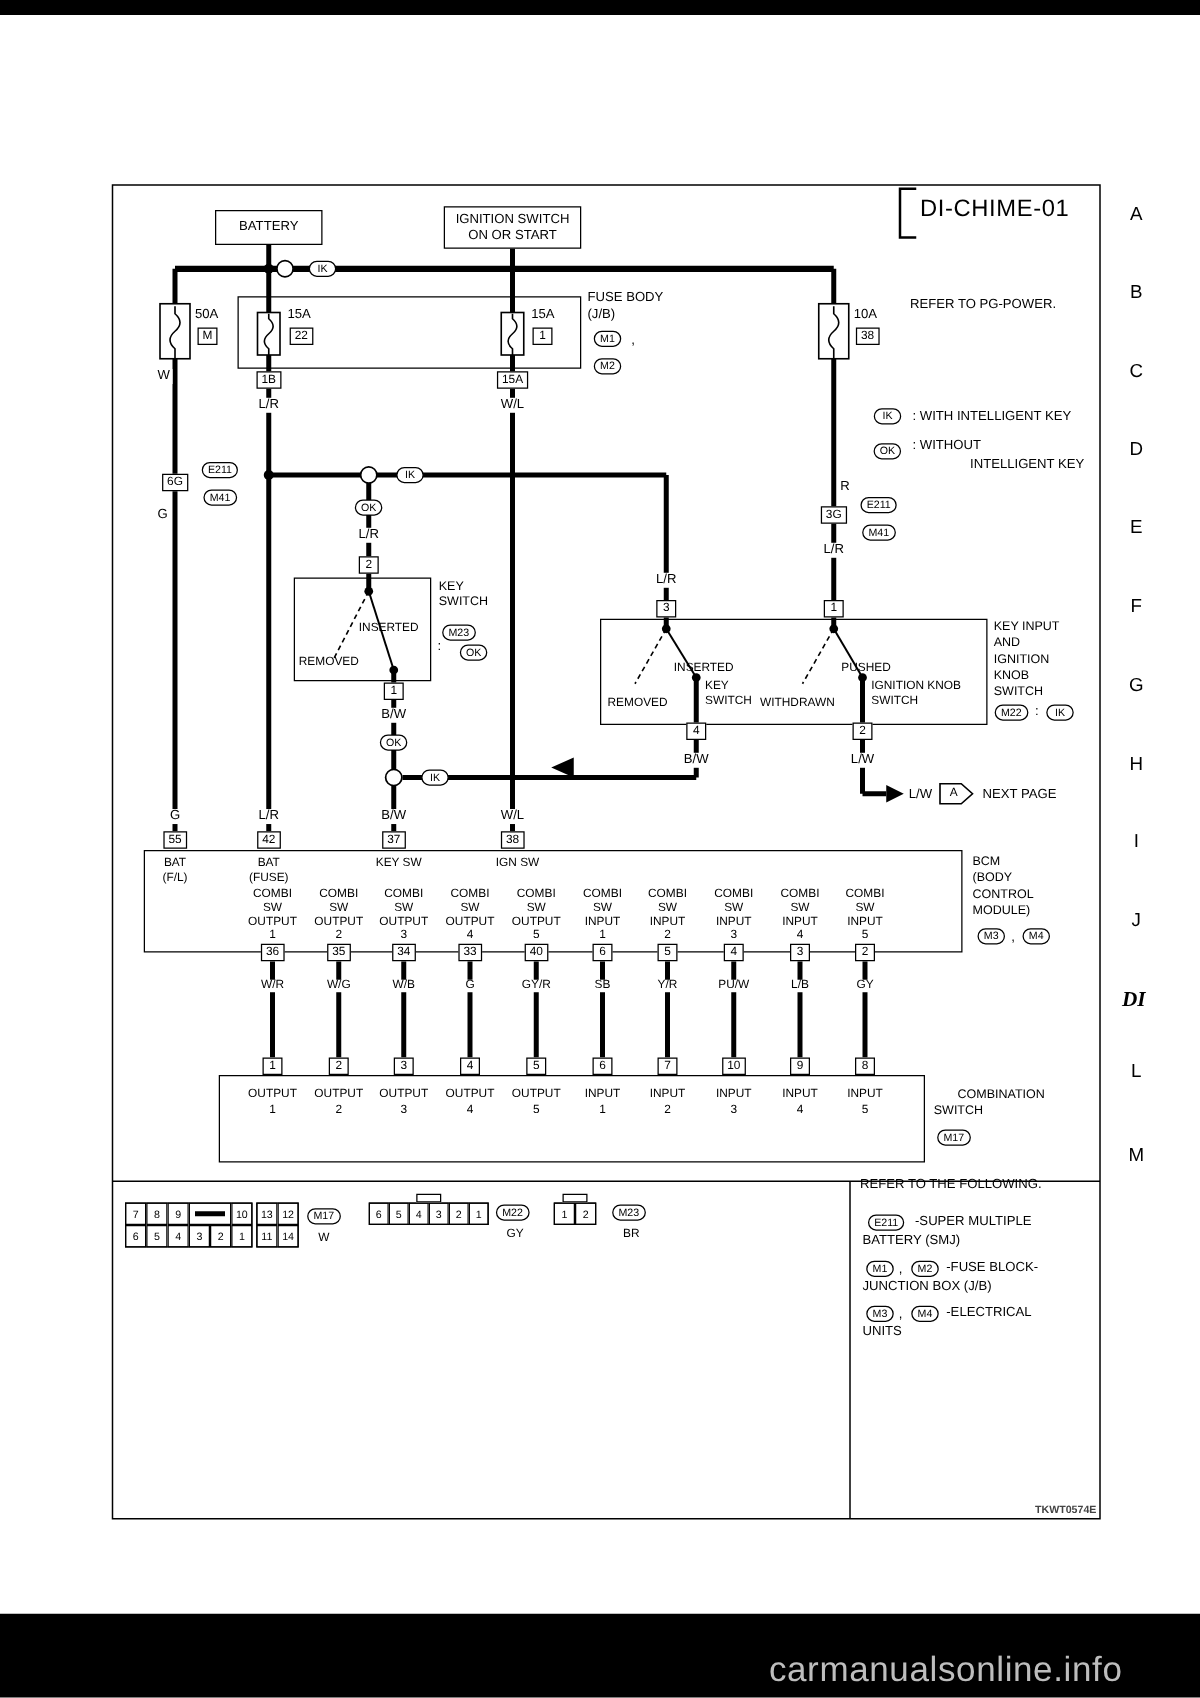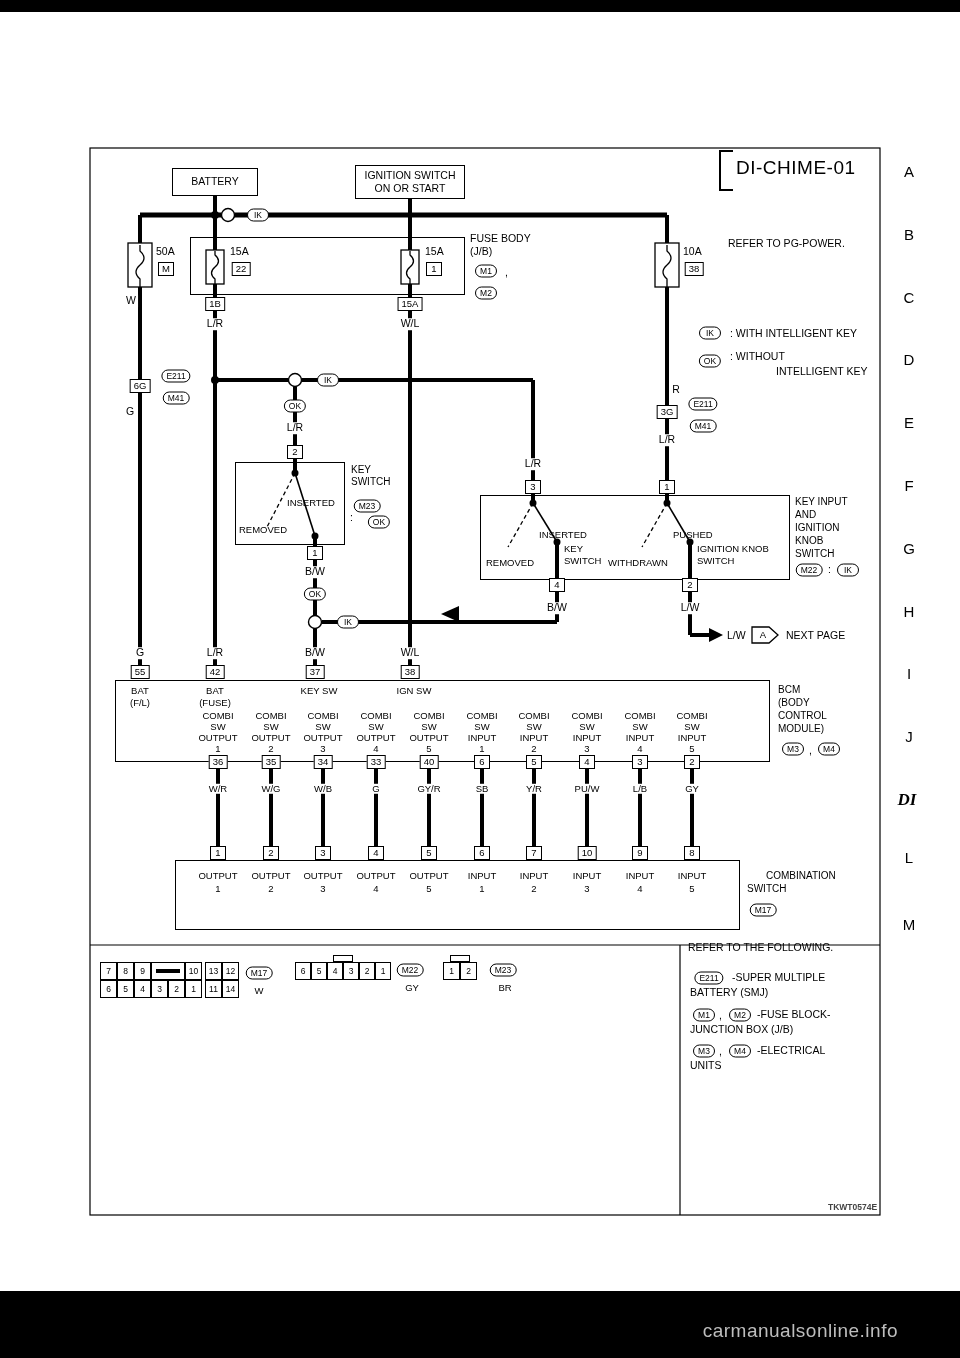--- a/index.html
+++ b/index.html
@@ -1,21 +1,21 @@
 <!DOCTYPE html>
 <html><head>
 <meta charset="utf-8">
 <style>
   * { box-sizing: border-box; margin: 0; padding: 0; }
   html,body { width:960px; height:1358px; }
   body { position:relative; background:#fff; color:#000;
          font-family:"Liberation Sans", sans-serif; overflow:hidden; }
   .bar-top { position:absolute; left:0; top:0; width:960px; height:12px; background:#000; z-index:5; }
   .bar-bottom { position:absolute; left:0; top:1291px; width:960px; height:67px; background:#000; z-index:5; }
-  .watermark { position:absolute; right:62px; top:1320px; z-index:6; color:#bdbdbd; font-size:19px; letter-spacing:.5px; }
+  .watermark { position:absolute; right:62px; top:1320px; z-index:6; color:#bdbdbd; font-size:28px; letter-spacing:.5px; }
   svg.under { position:absolute; left:0; top:0; z-index:0; }
   svg.over  { position:absolute; left:0; top:0; z-index:2; }
   .cbox { position:absolute; border:1.6px solid #000; background:transparent; z-index:1; }
   .flexc { display:flex; flex-direction:column; align-items:center; justify-content:center; text-align:center; }
   .bt { font-size:10.5px; line-height:1.25; white-space:nowrap; }
   .t { position:absolute; white-space:nowrap; line-height:1.1; font-size:10.5px; z-index:3; }
   .c { transform:translate(-50%,-50%); }
   .bg { background:#fff; padding:0 2px; }
   .nb { background:transparent; }
   .f8 { font-size:8.5px; } .f9 { font-size:9.5px; } .f10 { font-size:10px; } 

